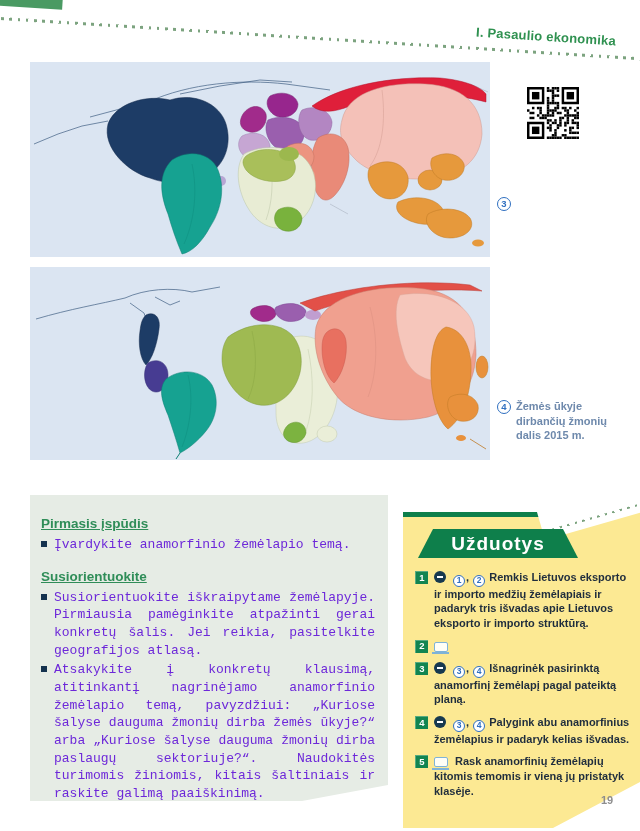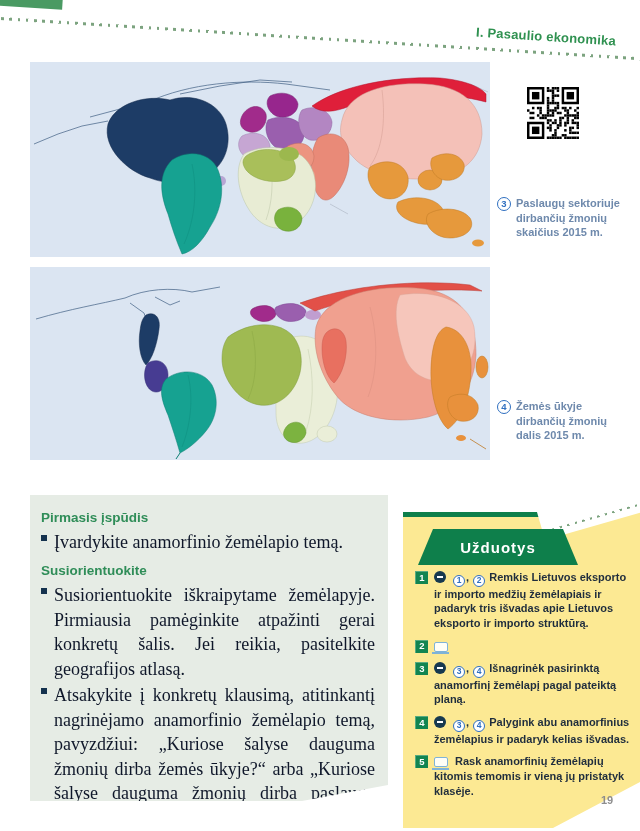--- a/index.html
+++ b/index.html
@@ -37,38 +37,38 @@
     color:var(--ref-blue);background:#fff;font-size:9.5px;font-weight:bold;margin-top:1px;}
   
   .howto-banner{position:absolute;left:30px;top:470px;width:233px;height:25px;
     background:var(--sage-banner);color:#fff;font-weight:bold;font-size:12.5px;
     line-height:25px;padding-left:11px;
     clip-path:polygon(0 0,calc(100% - 14px) 0,100% 100%,0 100%);}
   .howto-box{position:absolute;left:30px;top:495px;width:358px;height:306px;
     background:var(--sage-box);padding:6px 13px 0 11px;
     clip-path:polygon(0 0,100% 0,100% 290px,272px 100%,0 100%);}
   .howto-box h3{color:var(--heading-green);font-size:13.5px;font-weight:bold;
-    margin:9px 0 5px 0;}
+    margin:15px 0 5px 0;text-decoration:underline;}
   .howto-box ul{list-style:none;}
   .howto-box li{position:relative;padding-left:13px;margin-bottom:2px;
-    font-family:Liberation Serif, serif;font-size:18px;line-height:1.36;
-    color:#0f172a;text-align:justify;}
+    font-family:Liberation Mono, monospace;font-size:13px;line-height:1.36;
+    color:#6d28d9;text-align:justify;}
   .howto-box li::before{content:"";position:absolute;left:0;top:5px;width:6px;height:6px;
     background:#14324e;}
   
   .tasks-box{position:absolute;left:403px;top:512px;width:237px;height:316px;
     background:var(--yellow-box);
     clip-path:polygon(0 0,100% 0,100% 270px,150px 100%,0 100%);}
   .tasks-topbar{position:absolute;left:0;top:0;width:142px;height:5px;background:var(--accent-green);}
   .corner-strip{position:absolute;left:545px;top:482px;width:140px;height:58px;background:#fff;
     transform:rotate(-16deg);transform-origin:0 100%;}
   .corner-strip .dots{position:absolute;left:2px;right:2px;bottom:7px;height:2.4px;
     background-image:repeating-linear-gradient(90deg,var(--dot-green) 0 2.4px,transparent 2.4px 7.8px);}
-  .uzd-banner{position:absolute;left:418px;top:529px;width:160px;height:36px;
-    background:var(--accent-green);color:#fff;font-weight:bold;font-size:15px;
+  .uzd-banner{position:absolute;left:418px;top:529px;width:160px;height:29px;
+    background:var(--accent-green);color:#fff;font-weight:bold;font-size:19px;
     letter-spacing:1px;display:flex;align-items:center;justify-content:center;
     clip-path:polygon(15px 0,145px 0,100% 100%,0 100%);}
   .tasks-list{position:absolute;left:415px;top:570px;width:216px;}
   .task{position:relative;padding-left:19px;margin-bottom:8px;
     color:var(--task-text);font-size:11px;font-weight:bold;line-height:1.33;}
   .task-num{position:absolute;left:0;top:1px;width:13px;height:13px;background:#128551;
     border-top:1px solid #57ab81;border-left:1px solid #57ab81;
     color:#fff;font-size:9.5px;font-weight:bold;display:flex;align-items:center;justify-content:center;}
   .disc-icon{display:inline-block;vertical-align:-2px;width:12px;height:12px;border-radius:50%;
     background:#17394f;position:relative;margin-right:3px;}
@@ -278,21 +278,20 @@
             <rect x="18" y="20" width="1" height="1"></rect>
             <rect x="19" y="20" width="1" height="1"></rect>
             <rect x="20" y="20" width="1" height="1"></rect>
           </g>
       </g>
     </svg>
   </div>
 
   <div class="caption cap1">
     <span class="refnum">3</span>
-    <span>Paslaugų sektoriuje dirbančių žmonių skaičius 2015 m.</span>
   </div>
 
   <div class="map map2">
     <svg viewBox="0 0 460 193">
       <rect x="0" y="0" width="460" height="193" fill="#dbe5f2"></rect>
       <g stroke="#24466e" stroke-width=".7" fill="none" opacity=".85">
         <path d="M6,52 C40,42 70,37 95,31"></path>
         <path d="M95,31 C115,22 142,20 162,25 L190,20"></path>
         <path d="M100,36 L114,46 L118,58"></path>
         <path d="M125,30 L140,38 L150,34"></path>

